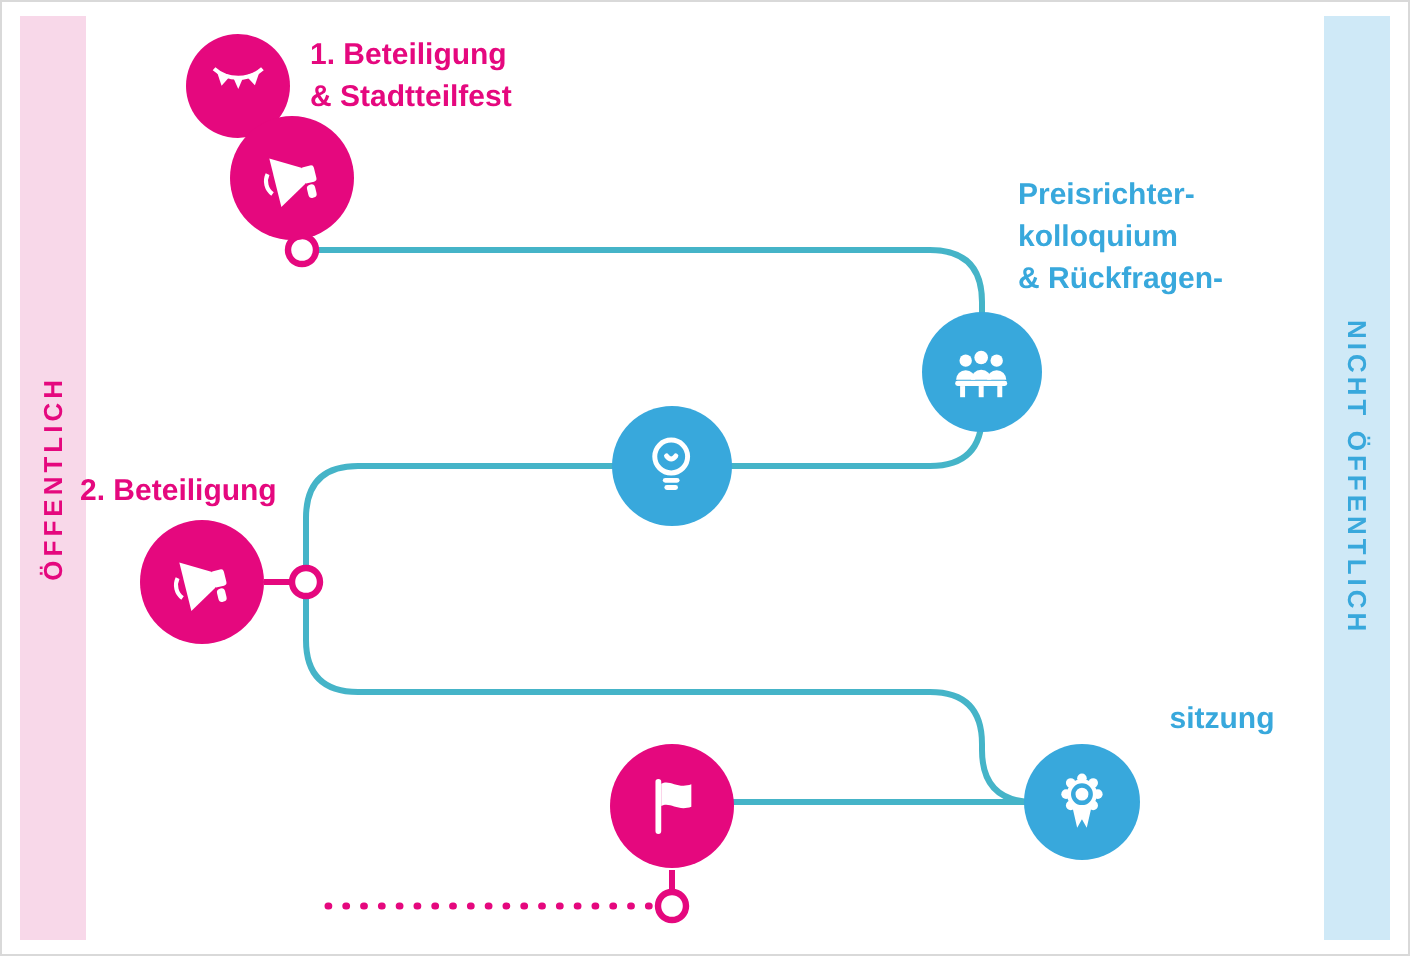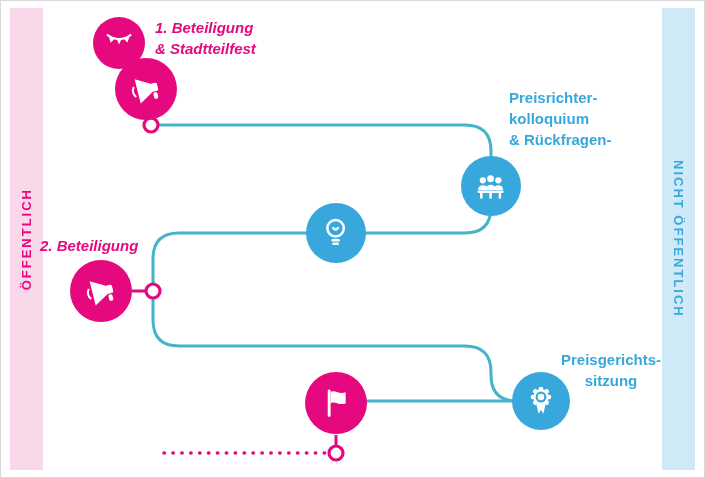--- a/index.html
+++ b/index.html
@@ -34,21 +34,21 @@
   .c-bunting { left: 92px;  top: 16px;  width: 52px; height: 52px; }
   .c-mega1   { left: 114px; top: 57px;  width: 62px; height: 62px; }
   .c-people  { left: 460px; top: 155px; width: 60px; height: 60px; }
   .c-bulb    { left: 305px; top: 202px; width: 60px; height: 60px; }
   .c-mega2   { left: 69px;  top: 259px; width: 62px; height: 62px; }
   .c-award   { left: 511px; top: 371px; width: 58px; height: 58px; }
   .c-flag    { left: 304px; top: 371px; width: 62px; height: 62px; }
   .award-inner { fill: none; stroke: var(--blue, #38a8dc); stroke-width: 1.5; }
   
   .label { position: absolute; font-size: 15px; font-weight: 600; line-height: 21px; }
-  .label.pink { color: var(--pink, #e5087e); font-style: italic; }
+  .label.pink { color: var(--pink, #e5087e); }
   .label.blue { color: var(--blue, #38a8dc); }
   .l-step1 { left: 154px; top: 16px; }
   .l-jury  { left: 508px; top: 86px;  width: 156px; }
   .l-phase { left: 252px; top: 178px; width: 170px; text-align: center; }
   .l-step2 { left: 39px;  top: 234px; }
   .l-prize { left: 556px; top: 348px; width: 108px; text-align: center; }
   .l-exhib { left: 190px; top: 398px; width: 114px; text-align: right; }
 </style>
 </head>
 <body>
@@ -155,21 +155,20 @@
         <circle cx="8.25" cy="13.15" r="1.6"></circle>
         <circle cx="6.7" cy="9.4" r="1.6"></circle>
         <circle cx="8.25" cy="5.65" r="1.6"></circle>
         <circle cx="12" cy="4.1" r="1.6"></circle>
         <circle cx="15.75" cy="5.65" r="1.6"></circle>
       </g>
       <circle class="award-inner" cx="12" cy="9.4" r="2.9"></circle>
     </svg>
   </div>
   <div class="label blue l-prize">
-    <div>Preisgerichts-</div>
     <div>sitzung</div>
   </div>
 
   <div class="circle pink c-flag">
     <svg viewBox="0 0 24 24">
       <g fill="#fff">
         <rect x="6.7" y="3.4" width="1.8" height="17.2" rx="0.9"></rect>
         <path d="M8.5 4.9 C 11.2 3.4, 13.6 6.7, 17.9 5.1 L 17.9 12.1 C 13.6 13.7, 11.2 10.4, 8.5 11.9 Z"></path>
       </g>
     </svg>

